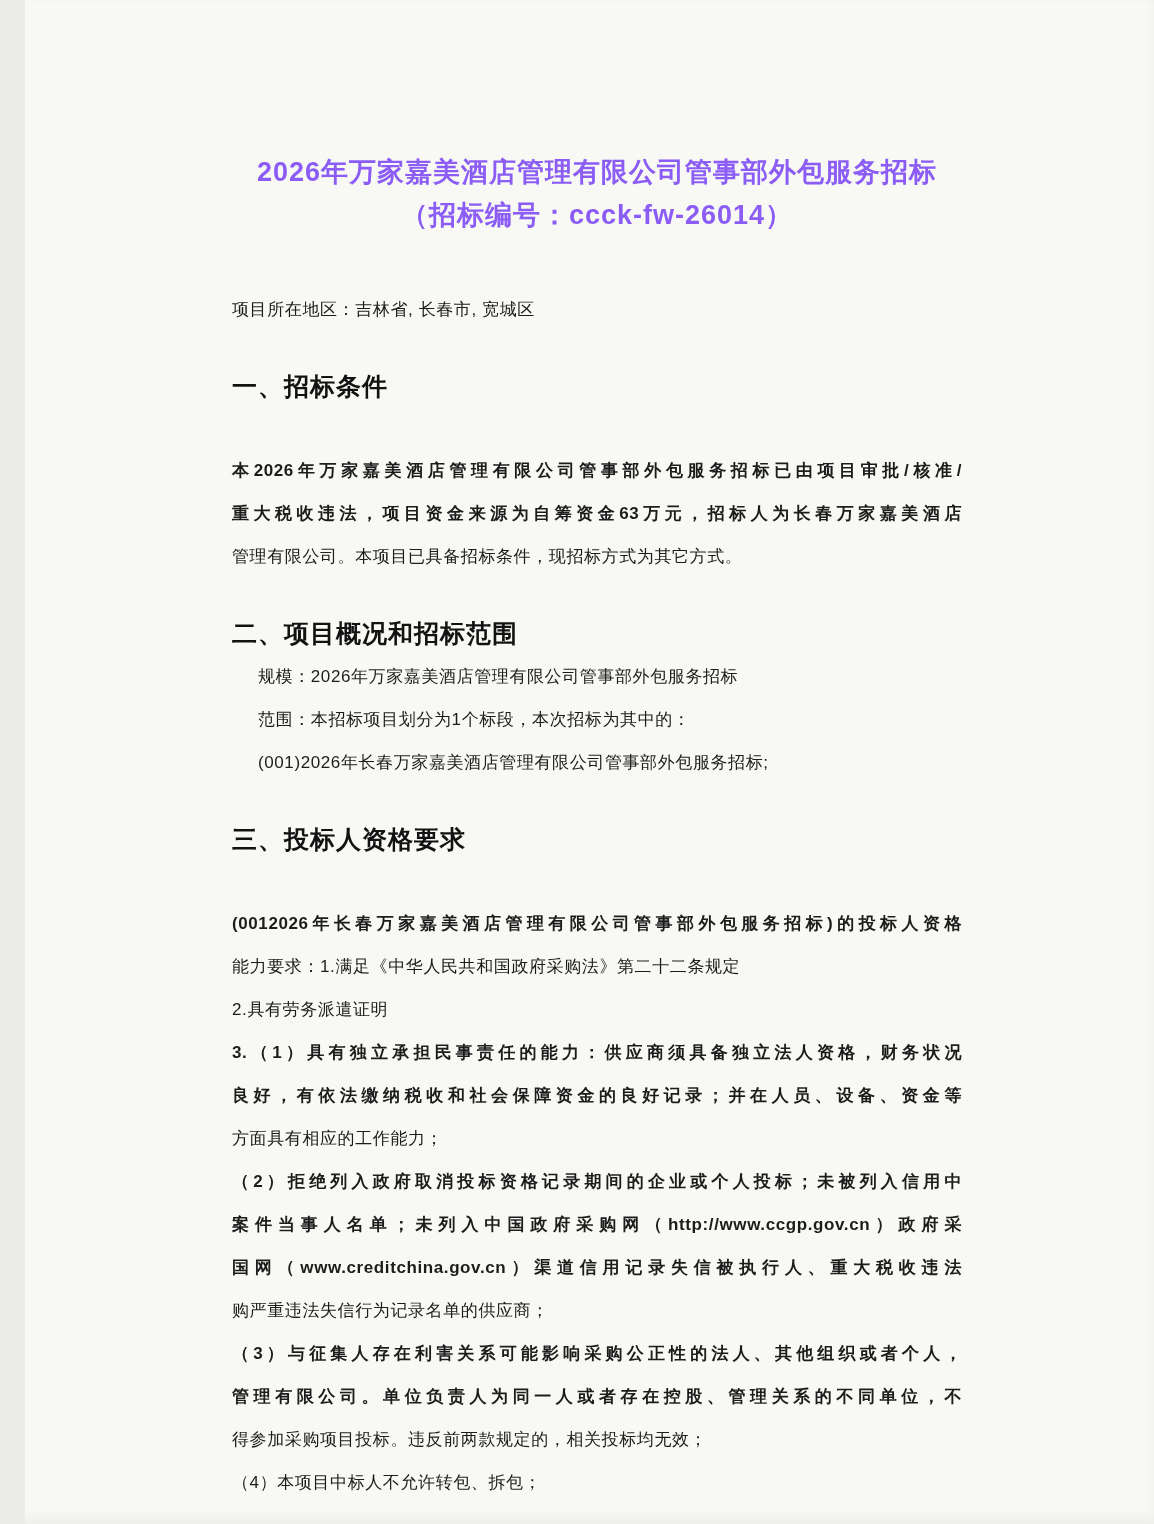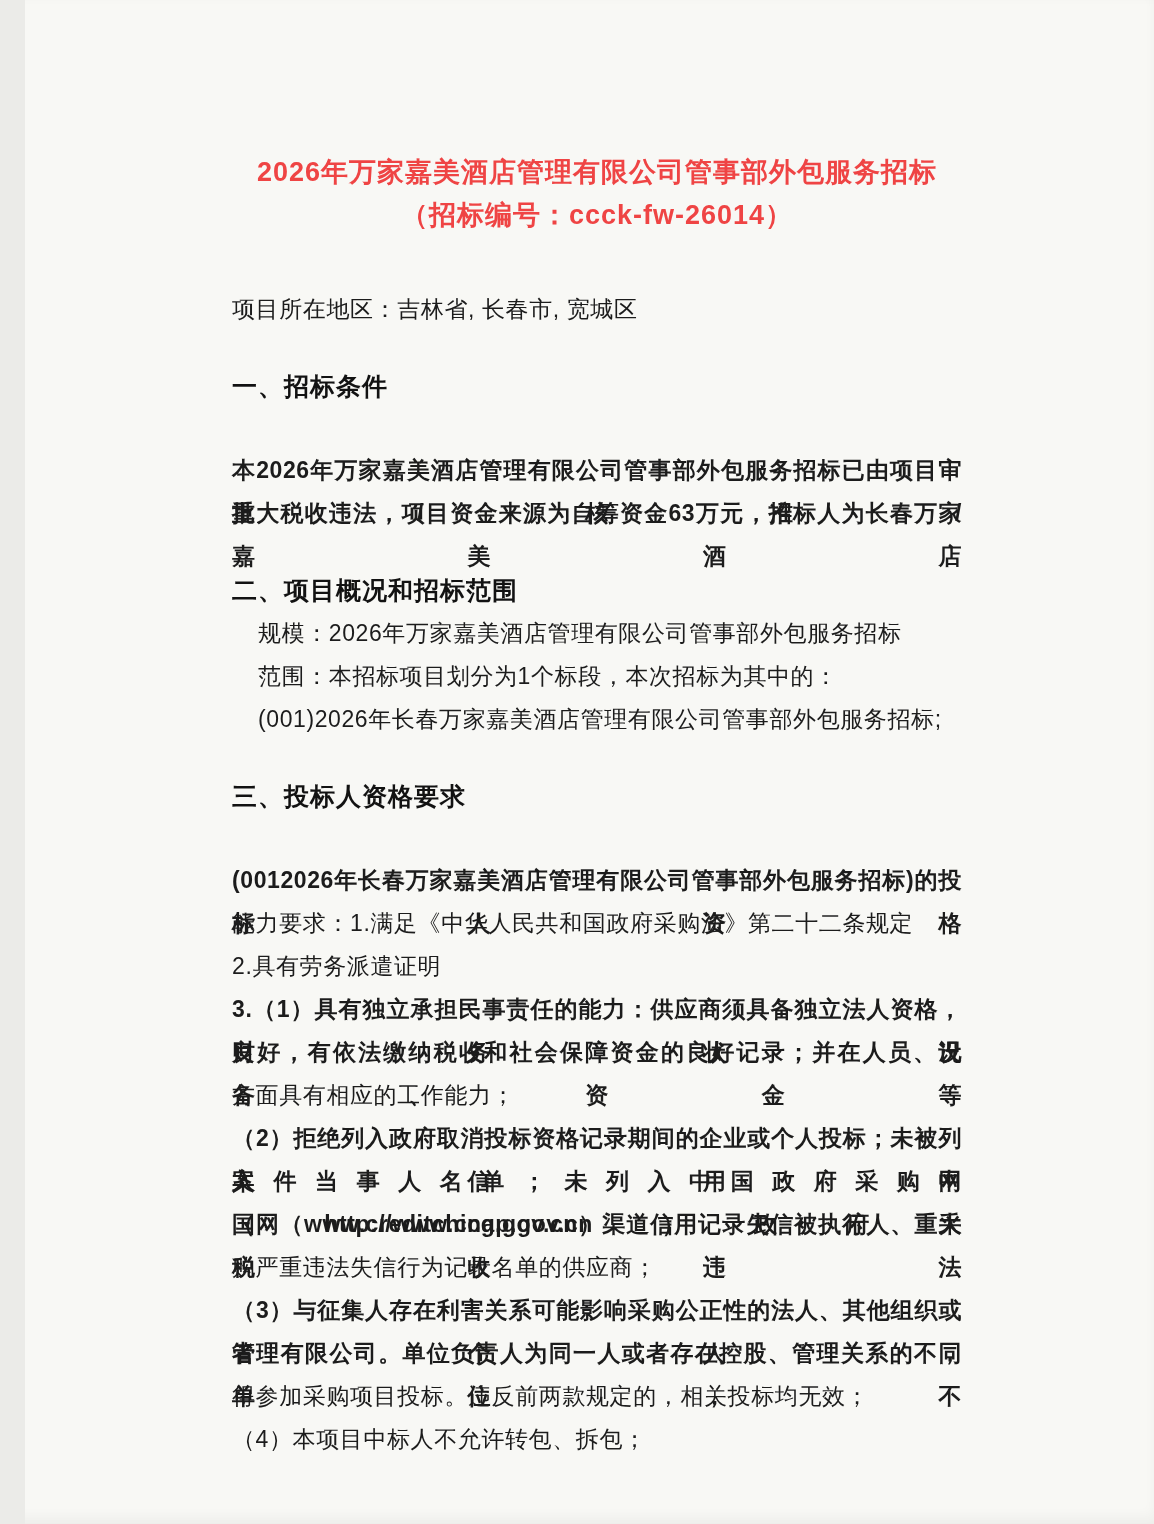--- a/index.html
+++ b/index.html
@@ -26,36 +26,36 @@
   .content {
     position: absolute;
     left: 232px;
     top: 151px;
     width: 730px;
   }
   .line {
     display: block;
     height: 43px;
     line-height: 43px;
-    font-size: 23px;
+    font-size: 17px;
     letter-spacing: 0.6px;
     white-space: nowrap;
   }
   .fill {
     white-space: normal;
     text-align: justify;
     text-align-last: justify;
     font-weight: bold;
   }
   .title-line {
     text-align: center;
     font-weight: bold;
     font-size: 27px;
     letter-spacing: 1px;
-    color: #ef4444;
+    color: #8b5cf6;
   }
   .heading {
     font-weight: bold;
     font-size: 25px;
     color: #121212;
     letter-spacing: 1px;
     margin-top: 34px;
   }
   .indent {
     padding-left: 26px;
@@ -73,20 +73,21 @@
 
     <div class="line title-line">2026年万家嘉美酒店管理有限公司管事部外包服务招标</div>
     <div class="line title-line">（招标编号：ccck-fw-26014）</div>
 
     <div class="line gap-after-title">项目所在地区：吉林省, 长春市, 宽城区</div>
 
     <div class="line heading">一、招标条件</div>
 
     <div class="line fill gap-blank">本2026年万家嘉美酒店管理有限公司管事部外包服务招标已由项目审批/核准/</div>
     <div class="line fill">重大税收违法，项目资金来源为自筹资金63万元，招标人为长春万家嘉美酒店</div>
+    <div class="line">管理有限公司。本项目已具备招标条件，现招标方式为其它方式。</div>
 
     <div class="line heading">二、项目概况和招标范围</div>
     <div class="line indent">规模：2026年万家嘉美酒店管理有限公司管事部外包服务招标</div>
     <div class="line indent">范围：本招标项目划分为1个标段，本次招标为其中的：</div>
     <div class="line indent">(001)2026年长春万家嘉美酒店管理有限公司管事部外包服务招标;</div>
 
     <div class="line heading">三、投标人资格要求</div>
 
     <div class="line fill gap-blank">(0012026年长春万家嘉美酒店管理有限公司管事部外包服务招标)的投标人资格</div>
     <div class="line">能力要求：1.满足《中华人民共和国政府采购法》第二十二条规定</div>

